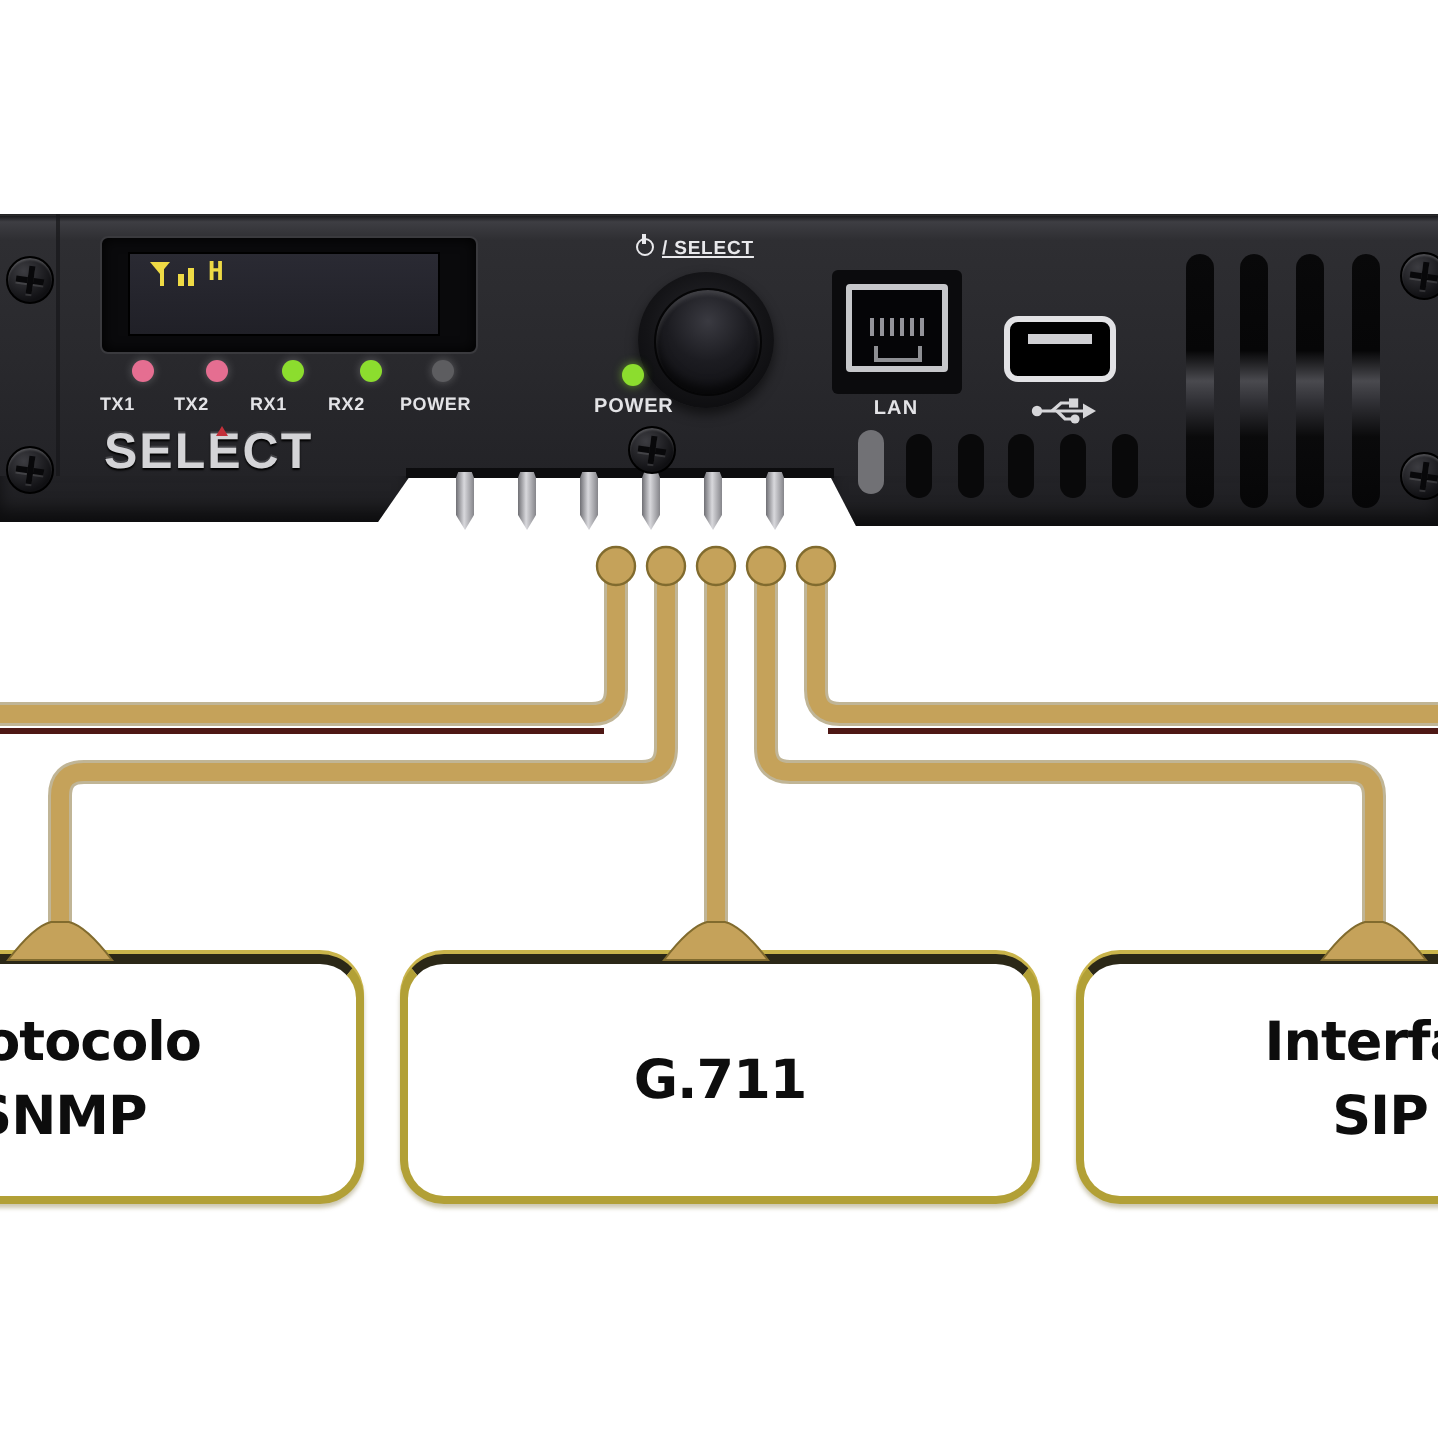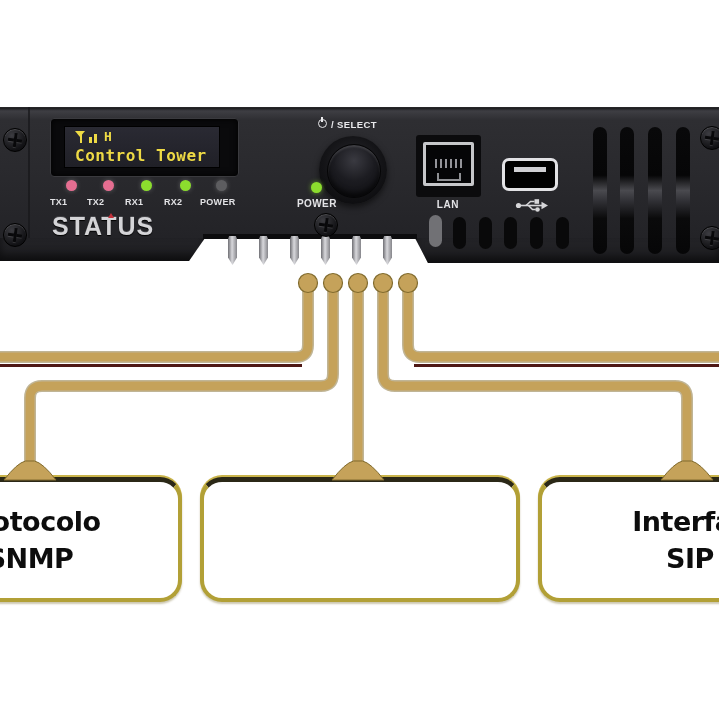--- a/index.html
+++ b/index.html
@@ -59,21 +59,21 @@
 
   
   .knob-ring{position:absolute;left:319px;top:29px;width:68px;height:68px;border-radius:50%;
     background:radial-gradient(circle at 50% 42%,#2b2b30 0%,#141417 55%,#070709 100%);
     box-shadow:0 3px 6px rgba(0,0,0,.55);}
   .knob{position:absolute;left:327px;top:37px;width:52px;height:52px;border-radius:50%;
     background:radial-gradient(circle at 50% 30%,#3a3a41 0%,#1c1c21 45%,#0c0c0f 100%);
     border:1px solid #050506;
     box-shadow:inset 0 2px 2px rgba(255,255,255,.14),inset 0 -4px 5px rgba(0,0,0,.6);}
   .select-row{position:absolute;left:318px;top:12px;width:80px;display:flex;align-items:flex-start;
-    font-size:9.5px;font-weight:bold;color:#e9e9ec;letter-spacing:.4px;white-space:nowrap;}
+    font-size:9.5px;font-weight:bold;color:#e9e9ec;letter-spacing:.4px;white-space:nowrap;text-decoration:underline;}
   .pwr-glyph{position:relative;width:9px;height:9px;border:1.5px solid #e9e9ec;border-radius:50%;
     margin-right:4px;box-sizing:border-box;}
   .pwr-glyph::before{content:"";position:absolute;left:2.2px;top:-3px;width:1.8px;height:5px;background:#e9e9ec;}
   .power-led{position:absolute;left:311px;top:75px;width:11px;height:11px;border-radius:50%;
     box-shadow:0 0 5px rgba(140,221,46,.6);}
   .power-label{position:absolute;left:297px;top:91px;width:44px;font-size:10px;font-weight:bold;
     color:var(--label-text,#e3e3e6);letter-spacing:.4px;}
 
   
   .lan-recess{position:absolute;left:416px;top:28px;width:65px;height:62px;background:#0b0b0d;border-radius:3px;}
@@ -143,36 +143,35 @@
     <div class="screw" style="left:700px;top:119px"></div>
 
     <div class="display">
       <div class="screen">
         <div class="icon-row">
           <span class="ant"></span>
           <span class="sbar b1"></span>
           <span class="sbar b2"></span>
           <span class="chan">H</span>
         </div>
-        <div class="disp-title">Control Tower</div>
       </div>
     </div>
 
     <div class="led" style="left: 66px; top: 73px; background: rgb(229, 110, 145);"></div>
     <div class="led" style="left: 103px; top: 73px; background: rgb(229, 110, 145);"></div>
     <div class="led" style="left: 141px; top: 73px; background: rgb(140, 221, 46);"></div>
     <div class="led" style="left: 180px; top: 73px; background: rgb(140, 221, 46);"></div>
     <div class="led" style="left: 216px; top: 73px; background: rgb(93, 93, 96);"></div>
     <div class="led-label" style="left:50px;top:90px">TX1</div>
     <div class="led-label" style="left:87px;top:90px">TX2</div>
     <div class="led-label" style="left:125px;top:90px">RX1</div>
     <div class="led-label" style="left:164px;top:90px">RX2</div>
     <div class="led-label" style="left:200px;top:90px">POWER</div>
 
-    <div class="brand">STATUS</div>
+    <div class="brand">SELECT</div>
     <div class="brand-mark"></div>
 
     <div class="select-row">
       <span class="pwr-glyph"></span>
       <span>/ SELECT</span>
     </div>
     <div class="knob-ring"></div>
     <div class="knob"></div>
     <div class="power-led" style="background: rgb(140, 221, 46);"></div>
     <div class="power-label">POWER</div>
@@ -212,20 +211,21 @@
     <div class="slot" style="left:504px;top:110px"></div>
     <div class="slot" style="left:530px;top:110px"></div>
     <div class="slot" style="left:556px;top:110px"></div>
   </div>
 
   <div class="callout" style="left:-122px;width:304px">
     <p>Protocolo</p>
     <p>SNMP</p>
   </div>
   <div class="callout" style="left:200px;width:320px">
+    <p>G.711</p>
   </div>
   <div class="callout" style="left:538px;width:304px">
     <p>Interfaz</p>
     <p>SIP</p>
   </div>
 
   <svg class="connectors" width="719" height="719" viewBox="0 0 719 719">
 
     <path class="trace-shadow" d="M0 365.5 H302"></path>
     <path class="trace-shadow" d="M414 365.5 H719"></path>

